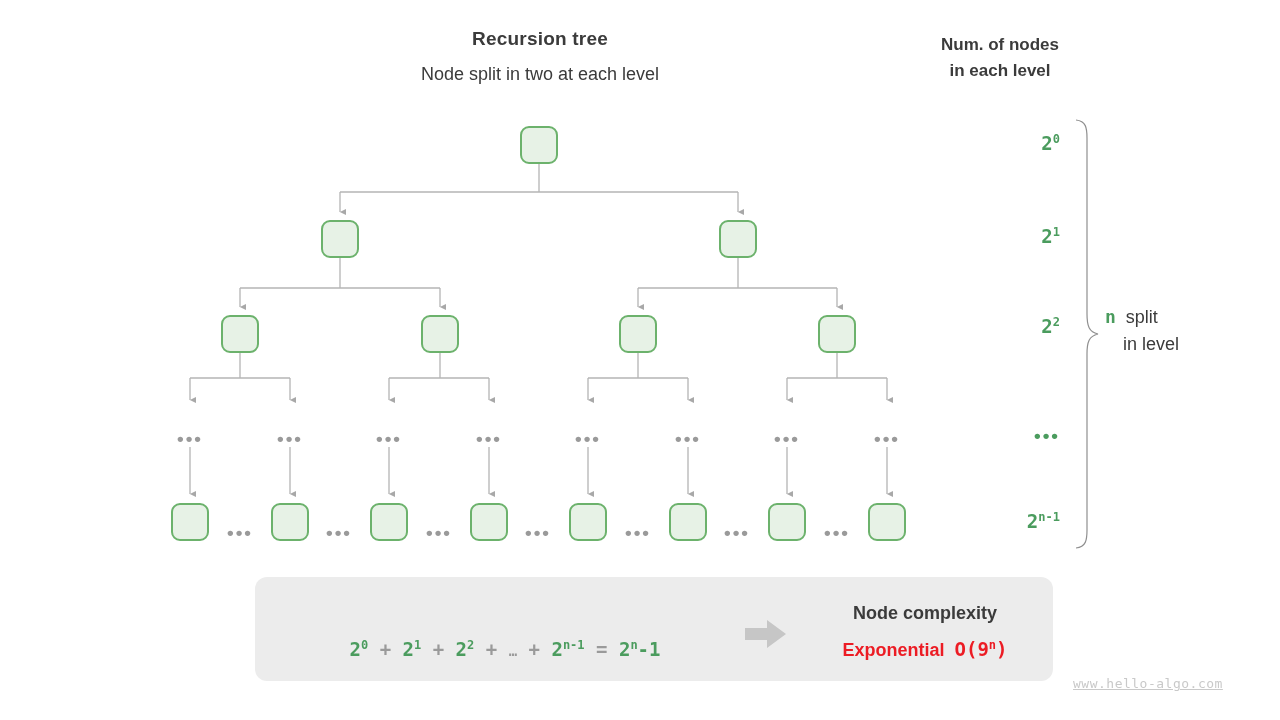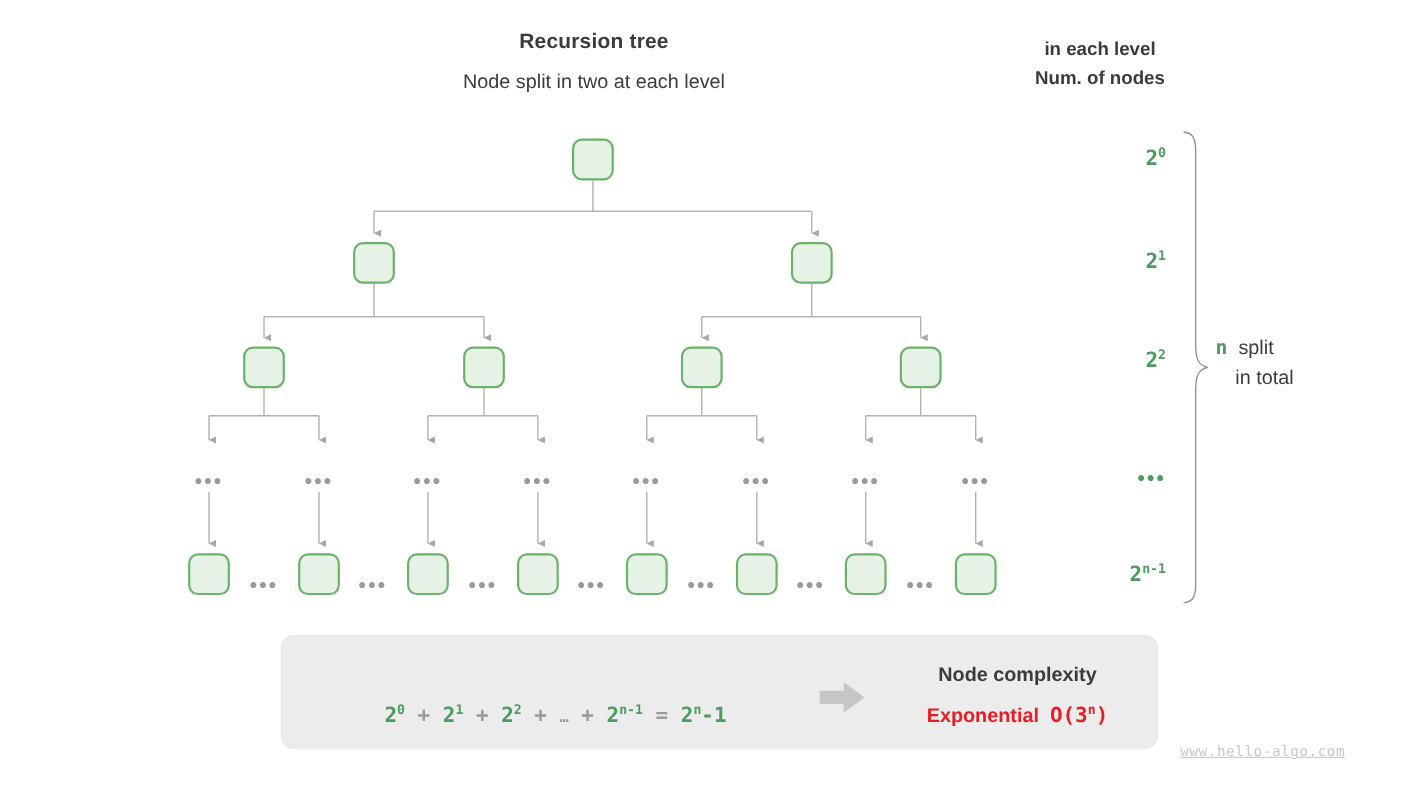--- a/index.html
+++ b/index.html
@@ -96,22 +96,22 @@
   }
 </style>
 </head>
 <body>
 
 <div class="stage">
 
   <div class="abs" id="title">Recursion tree</div>
   <div class="abs" id="subtitle">Node split in two at each level</div>
   <div class="abs" id="rhead">
+    <div>Num. of nodes</div>
     <div>in each level</div>
-    <div>Num. of nodes</div>
   </div>
 
   <svg class="edges" viewBox="0 0 1080 580">
     <defs>
       <marker id="ah" markerWidth="8" markerHeight="8" refX="3.2" refY="6.4" orient="auto" markerUnits="userSpaceOnUse">
         <path d="M0,0 L6.4,0 L3.2,6.6 Z" fill="#a8a8a8"></path>
       </marker>
     </defs>
     <g stroke="#b4b4b4" stroke-width="1.3" fill="none">
 
@@ -212,21 +212,21 @@
 
   <svg class="abs" id="braceWrap" viewBox="0 0 30 432" preserveAspectRatio="none">
     <path d="M6,2 C16,3 17,10 17,20 L17,196 C17,208 19,214 28,216 C19,218 17,224 17,236 L17,412 C17,422 16,429 6,430" fill="none" stroke="#8f8f8f" stroke-width="1.2"></path>
   </svg>
 
   <div class="abs" id="totalLabel">
     <div>
       <span class="nvar">n</span>&nbsp;
       <span>split</span>
     </div>
-    <div style="padding-left:18px;">in total</div>
+    <div style="padding-left:18px;">in level</div>
   </div>
 
   <div class="abs" id="panel"></div>
 
 
   <div class="abs" id="opsFormula">
     <span><span>2</span><sup>0</sup></span>
     <span class="op">+</span>
     <span><span>2</span><sup>1</sup></span>
     <span class="op">+</span>
@@ -239,17 +239,17 @@
     <span><span>2</span><sup>n</sup><span>-1</span></span>
   </div>
 
   <svg class="abs" id="arrow" viewBox="0 0 42 32">
     <path d="M0,10 L22,10 L22,2 L41,16 L22,30 L22,22 L0,22 Z" fill="#c6c6c6"></path>
   </svg>
 
   <div class="abs" id="tcTitle">Node complexity</div>
   <div class="abs" id="tcValue">
     <span>Exponential</span>&nbsp;
-    <span class="mono"><span>O(3</span><sup>n</sup><span>)</span></span>
+    <span class="mono"><span>O(9</span><sup>n</sup><span>)</span></span>
   </div>
 
   <div class="abs" id="watermark">www.hello-algo.com</div>
 </div>
 
 </body></html>

